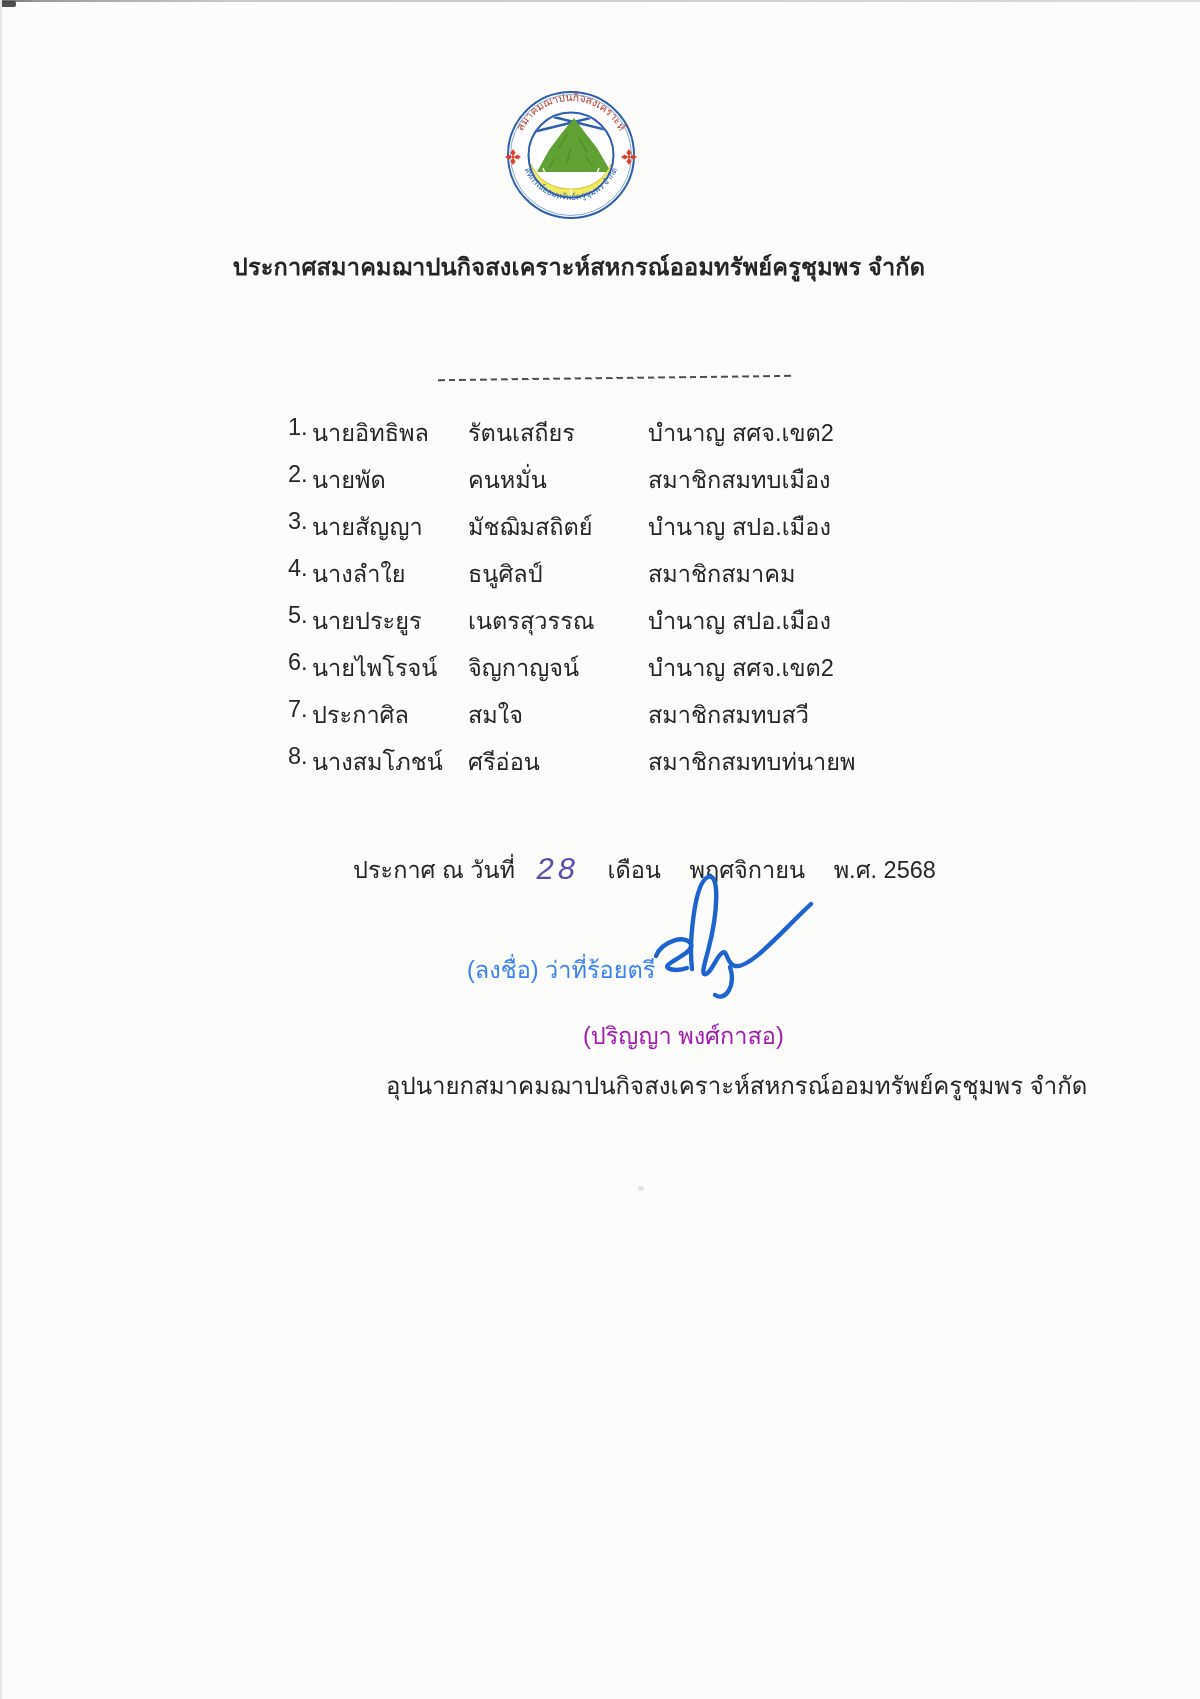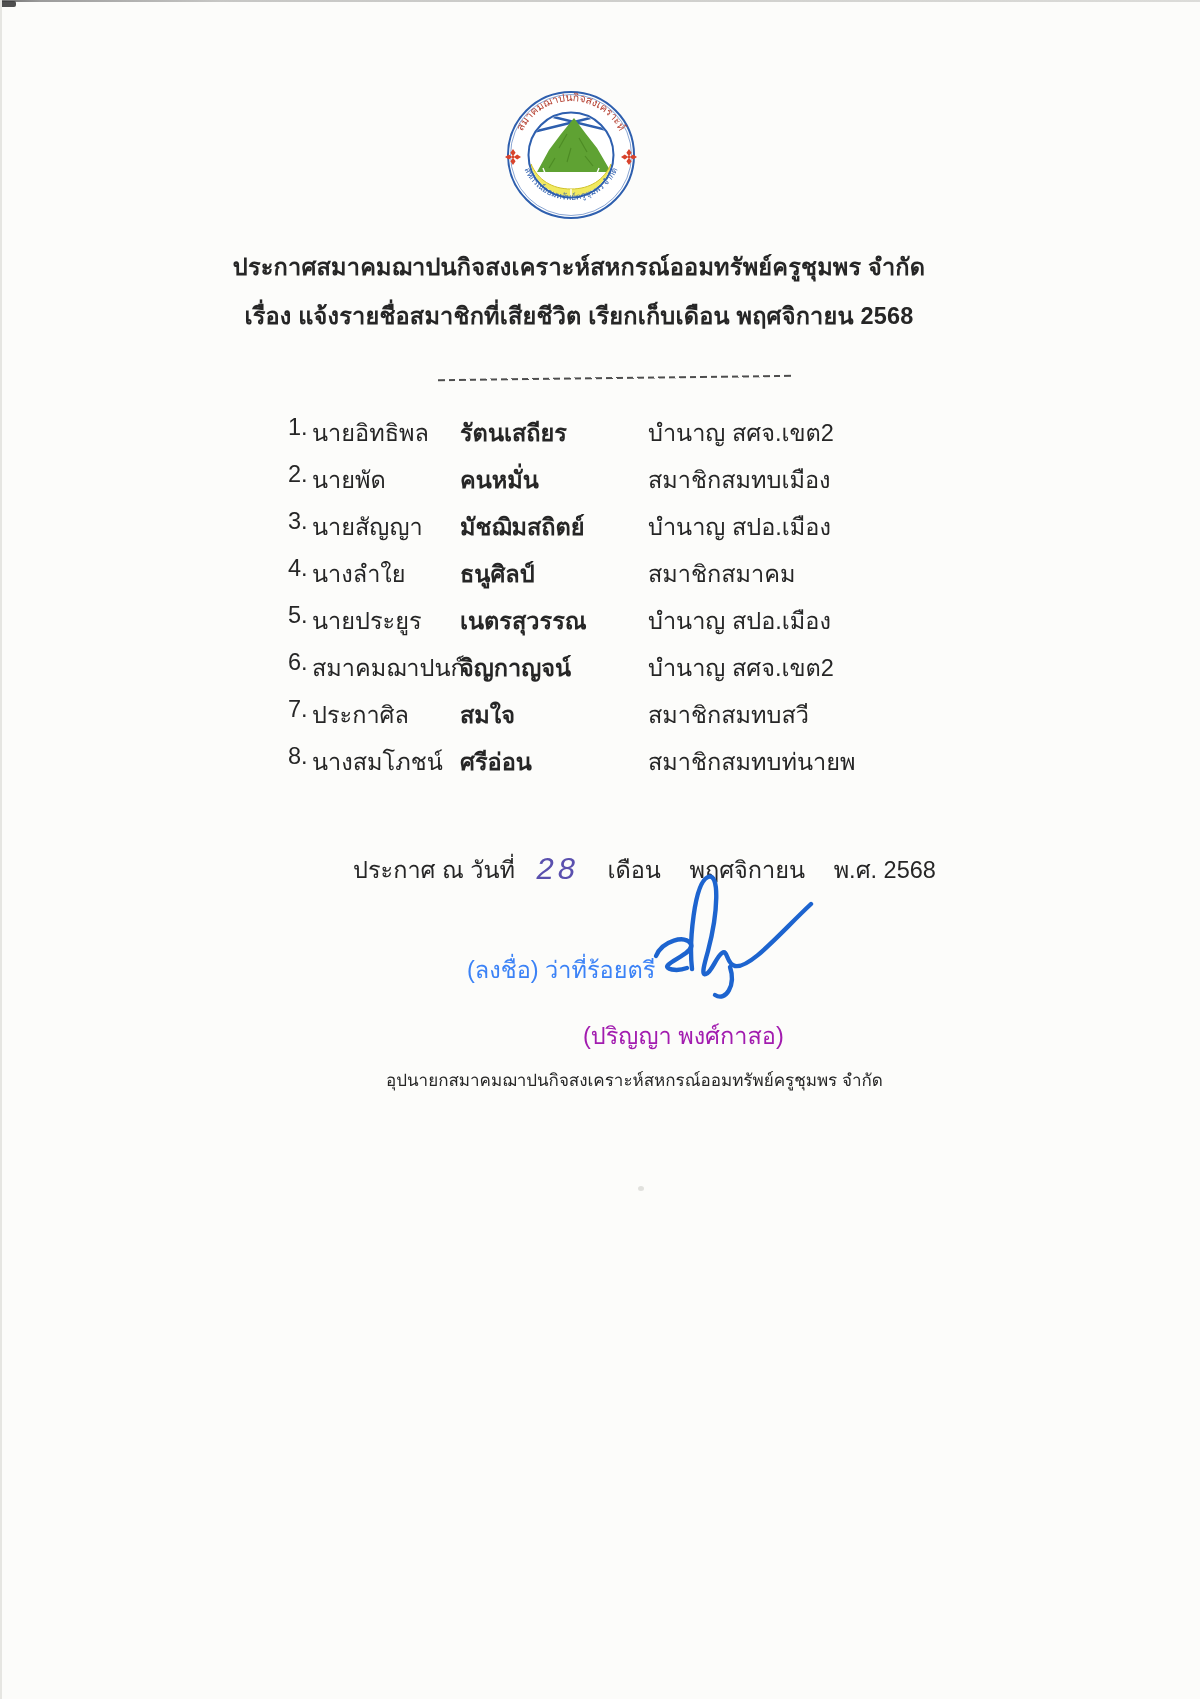--- a/index.html
+++ b/index.html
@@ -40,38 +40,38 @@
   .dashed-divider {
     position:absolute; left:438px; top:377px; width:356px; height:2.4px;
     background:repeating-linear-gradient(90deg,#4d4d4d 0 6.5px,transparent 6.5px 10.5px);
     transform:rotate(-0.7deg);
   }
   .member-list { position:absolute; left:288px; top:406px; width:720px; font-size:23.5px; color:#262626; }
   .member-row { position:relative; height:47px; }
   .member-row .cell { position:absolute; top:8px; white-space:nowrap; }
   .member-row .c-no    { left:0; }
   .member-row .c-first { left:24px; }
-  .member-row .c-last  { left:172px;font-weight:bold; }
+  .member-row .c-last  { left:180px; }
   .member-row .c-type  { left:360px; }
   .date-line {
     position:absolute; left:353px; top:851px;
     font-size:23.5px; color:#262626; white-space:nowrap;
   }
   .date-line .gap-s { display:inline-block; width:14px; }
   .date-line .gap-m { display:inline-block; width:22px; }
   .handwritten-day {
     color:#5a50ae;
     font-family:Liberation Mono, monospace;
     font-style:italic; font-size:31px;
     position:relative; top:1px; letter-spacing:3px;
   }
   .sign-label { position:absolute; left:467px; top:951px; font-size:23.5px; color:#3b82f6; white-space:nowrap; }
   .signature-svg { position:absolute; left:598px; top:843px; width:230px; height:165px; }
   .sign-name { position:absolute; left:583px; top:1017px; font-size:23.5px; color:#a21caf; white-space:nowrap; }
-  .sign-position { position:absolute; left:386px; top:1066px; font-size:17px; color:#262626; white-space:nowrap; }
+  .sign-position { position:absolute; left:386px; top:1066px; font-size:24px; color:#262626; white-space:nowrap; }
 </style>
 </head>
 <body>
 
 <div class="page">
 
   <div class="scan-top-line"></div>
   <div class="scan-corner-mark"></div>
   <div class="scan-left-edge"></div>
   <div class="scan-dot"></div>
@@ -135,21 +135,20 @@
         <textPath href="#arcBottom" startOffset="50%" text-anchor="middle">สหกรณ์ออมทรัพย์ครูชุมพร จำกัด</textPath>
       </text>
 
       <use href="#orn" x="24" y="75"></use>
       <use href="#orn" x="140" y="75"></use>
     </svg>
   </div>
 
   <div class="title-block">
     <div>ประกาศสมาคมฌาปนกิจสงเคราะห์สหกรณ์ออมทรัพย์ครูชุมพร จำกัด</div>
-    <div>เรื่อง แจ้งรายชื่อสมาชิกที่เสียชีวิต เรียกเก็บเดือน พฤศจิกายน 2568</div>
   </div>
 
   <div class="dashed-divider"></div>
 
   <div class="member-list">
 
       <div class="member-row">
         <span class="cell c-no">1.</span>
         <span class="cell c-first">นายอิทธิพล</span>
         <span class="cell c-last">รัตนเสถียร</span>
@@ -179,21 +178,21 @@
 
       <div class="member-row">
         <span class="cell c-no">5.</span>
         <span class="cell c-first">นายประยูร</span>
         <span class="cell c-last">เนตรสุวรรณ</span>
         <span class="cell c-type">บำนาญ สปอ.เมือง</span>
       </div>
 
       <div class="member-row">
         <span class="cell c-no">6.</span>
-        <span class="cell c-first">สมาคมฌาปนก์</span>
+        <span class="cell c-first">นายไพโรจน์</span>
         <span class="cell c-last">จิญกาญจน์</span>
         <span class="cell c-type">บำนาญ สศจ.เขต2</span>
       </div>
 
       <div class="member-row">
         <span class="cell c-no">7.</span>
         <span class="cell c-first">ประกาศิล</span>
         <span class="cell c-last">สมใจ</span>
         <span class="cell c-type">สมาชิกสมทบสวี</span>
       </div>

